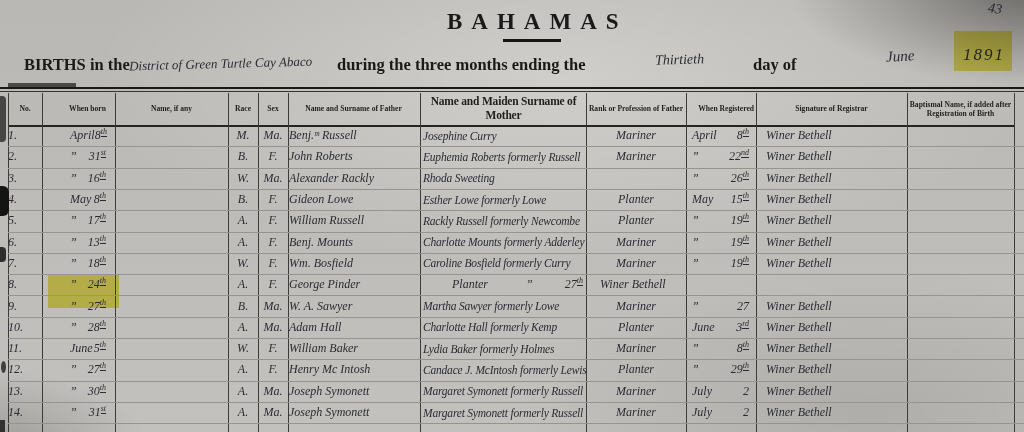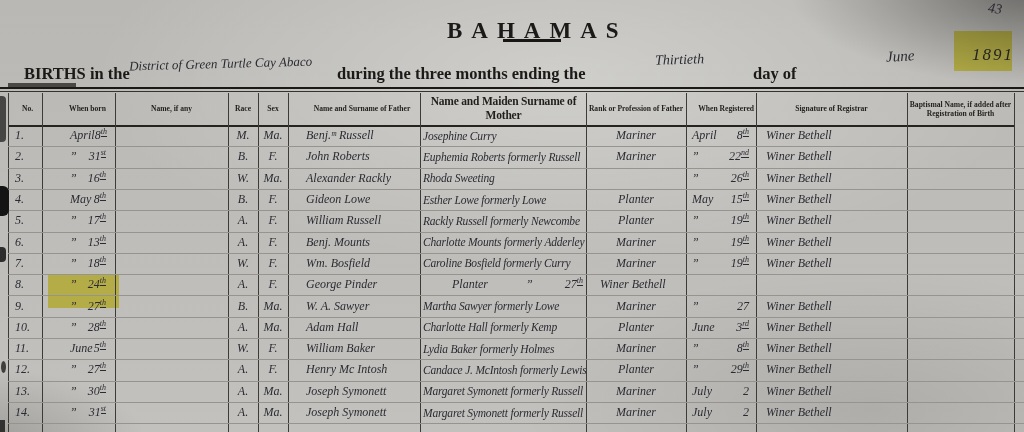--- a/index.html
+++ b/index.html
@@ -7,51 +7,51 @@
     position:relative;width:1024px;height:432px;overflow:hidden;
     font-family:"Liberation Serif",serif;
     background:
       radial-gradient(ellipse 760px 300px at 55% 18%, rgba(255,255,255,.30), rgba(255,255,255,0) 62%),
       radial-gradient(ellipse 340px 130px at 101% -2%, rgba(0,0,0,.42), rgba(0,0,0,0) 72%),
       radial-gradient(ellipse 240px 110px at -2% 103%, rgba(0,0,0,.20), rgba(0,0,0,0) 70%),
       radial-gradient(ellipse 500px 200px at 85% 95%, rgba(0,0,0,.10), rgba(0,0,0,0) 70%),
       linear-gradient(#b9b8b4,#c2c1bd);
   }
   
-  .print{color:#1c1a18;margin-top:9px;}
+  .print{color:#1c1a18;}
   .pagenum{position:absolute;left:988px;top:1px;font-style:italic;font-size:14px;color:#3c3c3c;transform:rotate(8deg);}
   .title{position:absolute;left:447px;top:9px;font-size:23px;font-weight:bold;letter-spacing:9px;}
   .title-rule{position:absolute;left:503px;top:39px;width:58px;height:3px;background:#191715;}
   .fl{position:absolute;font-weight:bold;font-size:16.5px;white-space:nowrap;}
   .births{left:24px;top:55px;}
   .during{left:337px;top:55px;}
   .dayof{left:753px;top:55px;}
   
   .hw{font-family:"Liberation Serif",serif;font-style:italic;color:#2b2b33;white-space:nowrap;}
   .hw-district{position:absolute;left:129px;top:56px;font-size:13px;transform:rotate(-1.5deg);}
   .hw-thirtieth{position:absolute;left:655px;top:52px;font-size:14px;transform:rotate(-2deg);}
   .hw-june{position:absolute;left:886px;top:48px;font-size:15px;transform:rotate(-3deg);}
-  .hw-year{position:absolute;left:963px;top:45px;font-size:17px;letter-spacing:2px;color:#232323;margin-left:9px;}
+  .hw-year{position:absolute;left:963px;top:45px;font-size:17px;letter-spacing:2px;color:#232323;}
   .imprint{position:absolute;left:8px;top:83px;width:68px;height:4px;background:#2e2c29;filter:blur(.6px);opacity:.8;}
   
   .rule-a{position:absolute;left:0;top:87px;width:1024px;height:2px;background:#1b1916;}
   .rule-b{position:absolute;left:0;top:91px;width:1024px;height:1px;background:#35332f;}
   .header-bottom{position:absolute;left:8px;top:125px;width:1006px;height:1.5px;background:#26241f;}
   
   .header-row{position:absolute;left:8px;top:93px;width:1006px;height:32px;display:flex;align-items:center;}
   .hc{font-size:7.6px;font-weight:bold;text-align:center;line-height:1.2;color:#211f1c;padding:0 2px;box-sizing:border-box;}
   .rows{position:absolute;left:8px;top:125px;width:1006px;}
   .row{display:flex;height:21.3px;align-items:center;}
   .c{box-sizing:border-box;overflow:visible;}
-  .c-no{width:34px;padding-left:7px;}
+  .c-no{width:34px;}
   .c-born{width:73px;display:flex;justify-content:space-between;padding-left:20px;}
   .c-name{width:113px;}
   .c-race{width:30px;text-align:center;}
   .c-sex{width:30px;text-align:center;}
-  .c-father{width:132px;padding-left:18px;}
+  .c-father{width:132px;padding-left:1px;}
   .c-mother{width:166px;padding-left:3px;font-size:11.5px !important;letter-spacing:-.2px;}
   .c-rank{width:100px;text-align:center;}
   .c-reg{width:70px;display:flex;justify-content:space-between;text-align:right;}
   .c-sig{width:151px;padding-left:10px;}
   .c-bapt{width:107px;}
   .row .c{font-family:"Liberation Serif",serif;font-style:italic;font-size:12px;color:#2b2b33;white-space:nowrap;}
   .mo{padding-left:8px;}
   .dy{padding-right:9px;}
   .c-reg .mo{padding-left:6px;}
   .c-reg .dy{padding-right:7px;}

